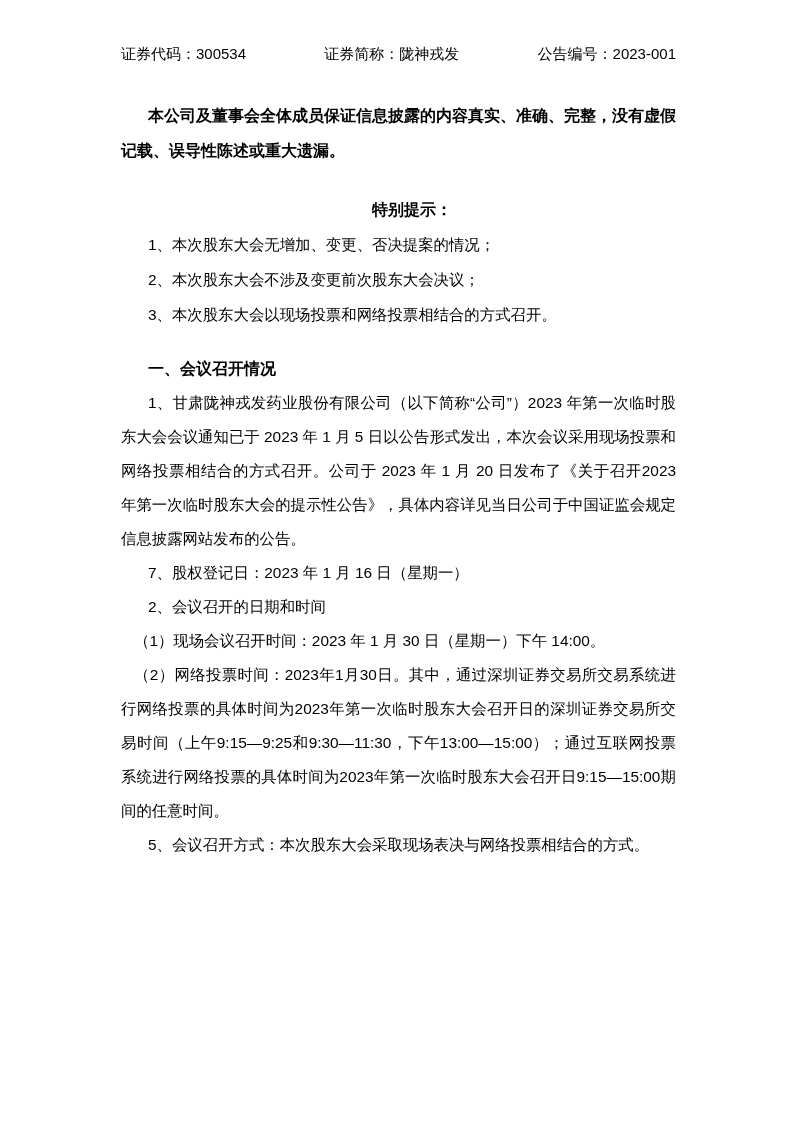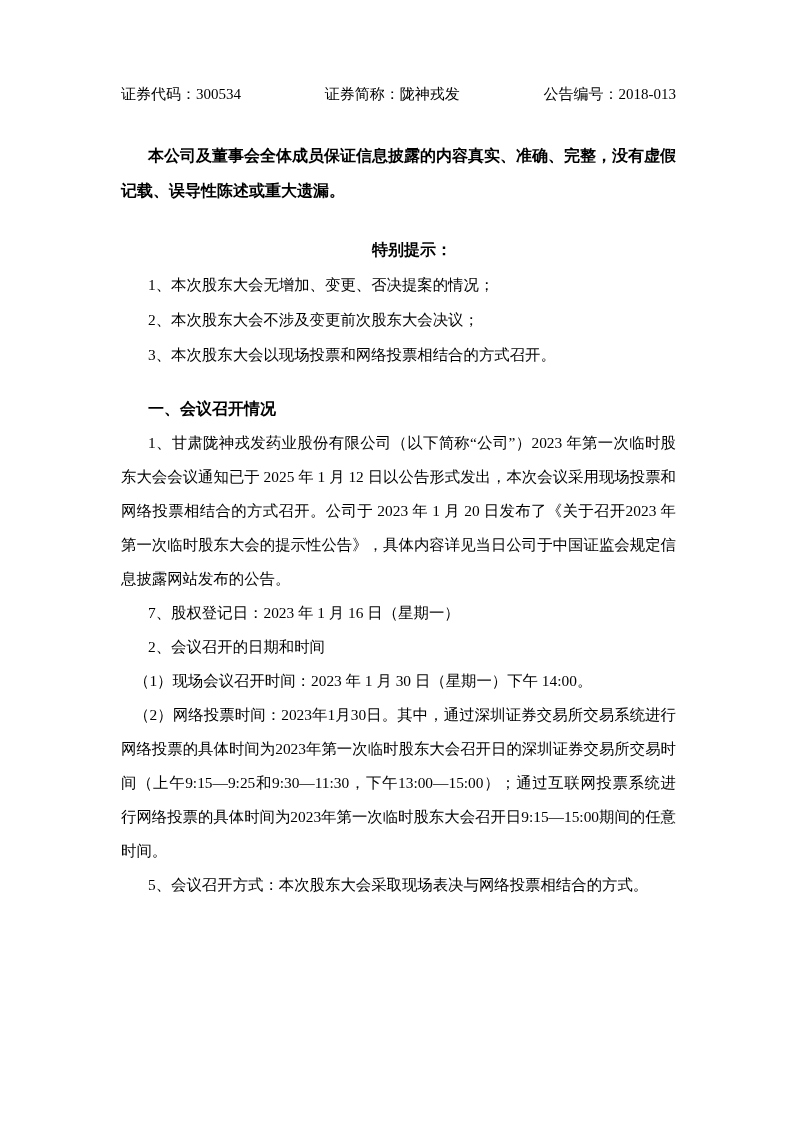--- a/index.html
+++ b/index.html
@@ -6,22 +6,22 @@
     margin: 0;
     padding: 0;
     background: #ffffff;
   }
   .page {
     position: relative;
     width: 793px;
     height: 1122px;
     background: #ffffff;
     box-sizing: border-box;
-    padding: 84px 117px 0 121px;
-    font-family: Liberation Serif, serif;
+    padding: 44px 117px 0 121px;
+    font-family: Liberation Sans, sans-serif;
     color: #000000;
     overflow: hidden;
   }
   .doc-header {
     display: flex;
     justify-content: space-between;
     align-items: baseline;
     font-size: 15px;
     line-height: 20px;
     white-space: nowrap;
@@ -80,36 +80,36 @@
   }
 </style>
 </head>
 <body>
 
 <div class="page">
 
   <div class="doc-header">
     <span>证券代码：300534</span>
     <span>证券简称：陇神戎发</span>
-    <span>公告编号：2018-013</span>
+    <span>公告编号：2023-001</span>
   </div>
 
 
   <p class="declaration">本公司及董事会全体成员保证信息披露的内容真实、准确、完整，没有虚假记载、误导性陈述或重大遗漏。</p>
 
   <div class="notice">
     <p class="notice-heading">特别提示：</p>
     <p>1、本次股东大会无增加、变更、否决提案的情况；</p>
     <p>2、本次股东大会不涉及变更前次股东大会决议；</p>
     <p>3、本次股东大会以现场投票和网络投票相结合的方式召开。</p>
   </div>
 
   <div class="section">
     <p class="section-heading">一、会议召开情况</p>
-    <p>1、甘肃陇神戎发药业股份有限公司（以下简称“公司”）2023 年第一次临时股东大会会议通知已于 2025 年 1 月 12 日以公告形式发出，本次会议采用现场投票和网络投票相结合的方式召开。公司于 2023 年 1 月 20 日发布了《关于召开2023 年第一次临时股东大会的提示性公告》，具体内容详见当日公司于中国证监会规定信息披露网站发布的公告。</p>
+    <p>1、甘肃陇神戎发药业股份有限公司（以下简称“公司”）2023 年第一次临时股东大会会议通知已于 2023 年 1 月 5 日以公告形式发出，本次会议采用现场投票和网络投票相结合的方式召开。公司于 2023 年 1 月 20 日发布了《关于召开2023 年第一次临时股东大会的提示性公告》，具体内容详见当日公司于中国证监会规定信息披露网站发布的公告。</p>
     <p>7、股权登记日：2023 年 1 月 16 日（星期一）</p>
     <p>2、会议召开的日期和时间</p>
     <p class="paren-indent">（1）现场会议召开时间：2023 年 1 月 30 日（星期一）下午 14:00。</p>
     <p class="paren-indent">（2）网络投票时间：2023年1月30日。其中，通过深圳证券交易所交易系统进行网络投票的具体时间为2023年第一次临时股东大会召开日的深圳证券交易所交易时间（上午9:15—9:25和9:30—11:30，下午13:00—15:00）；通过互联网投票系统进行网络投票的具体时间为2023年第一次临时股东大会召开日9:15—15:00期间的任意时间。</p>
     <p>5、会议召开方式：本次股东大会采取现场表决与网络投票相结合的方式。</p>
   </div>
 
 </div>
 
 </body></html>

